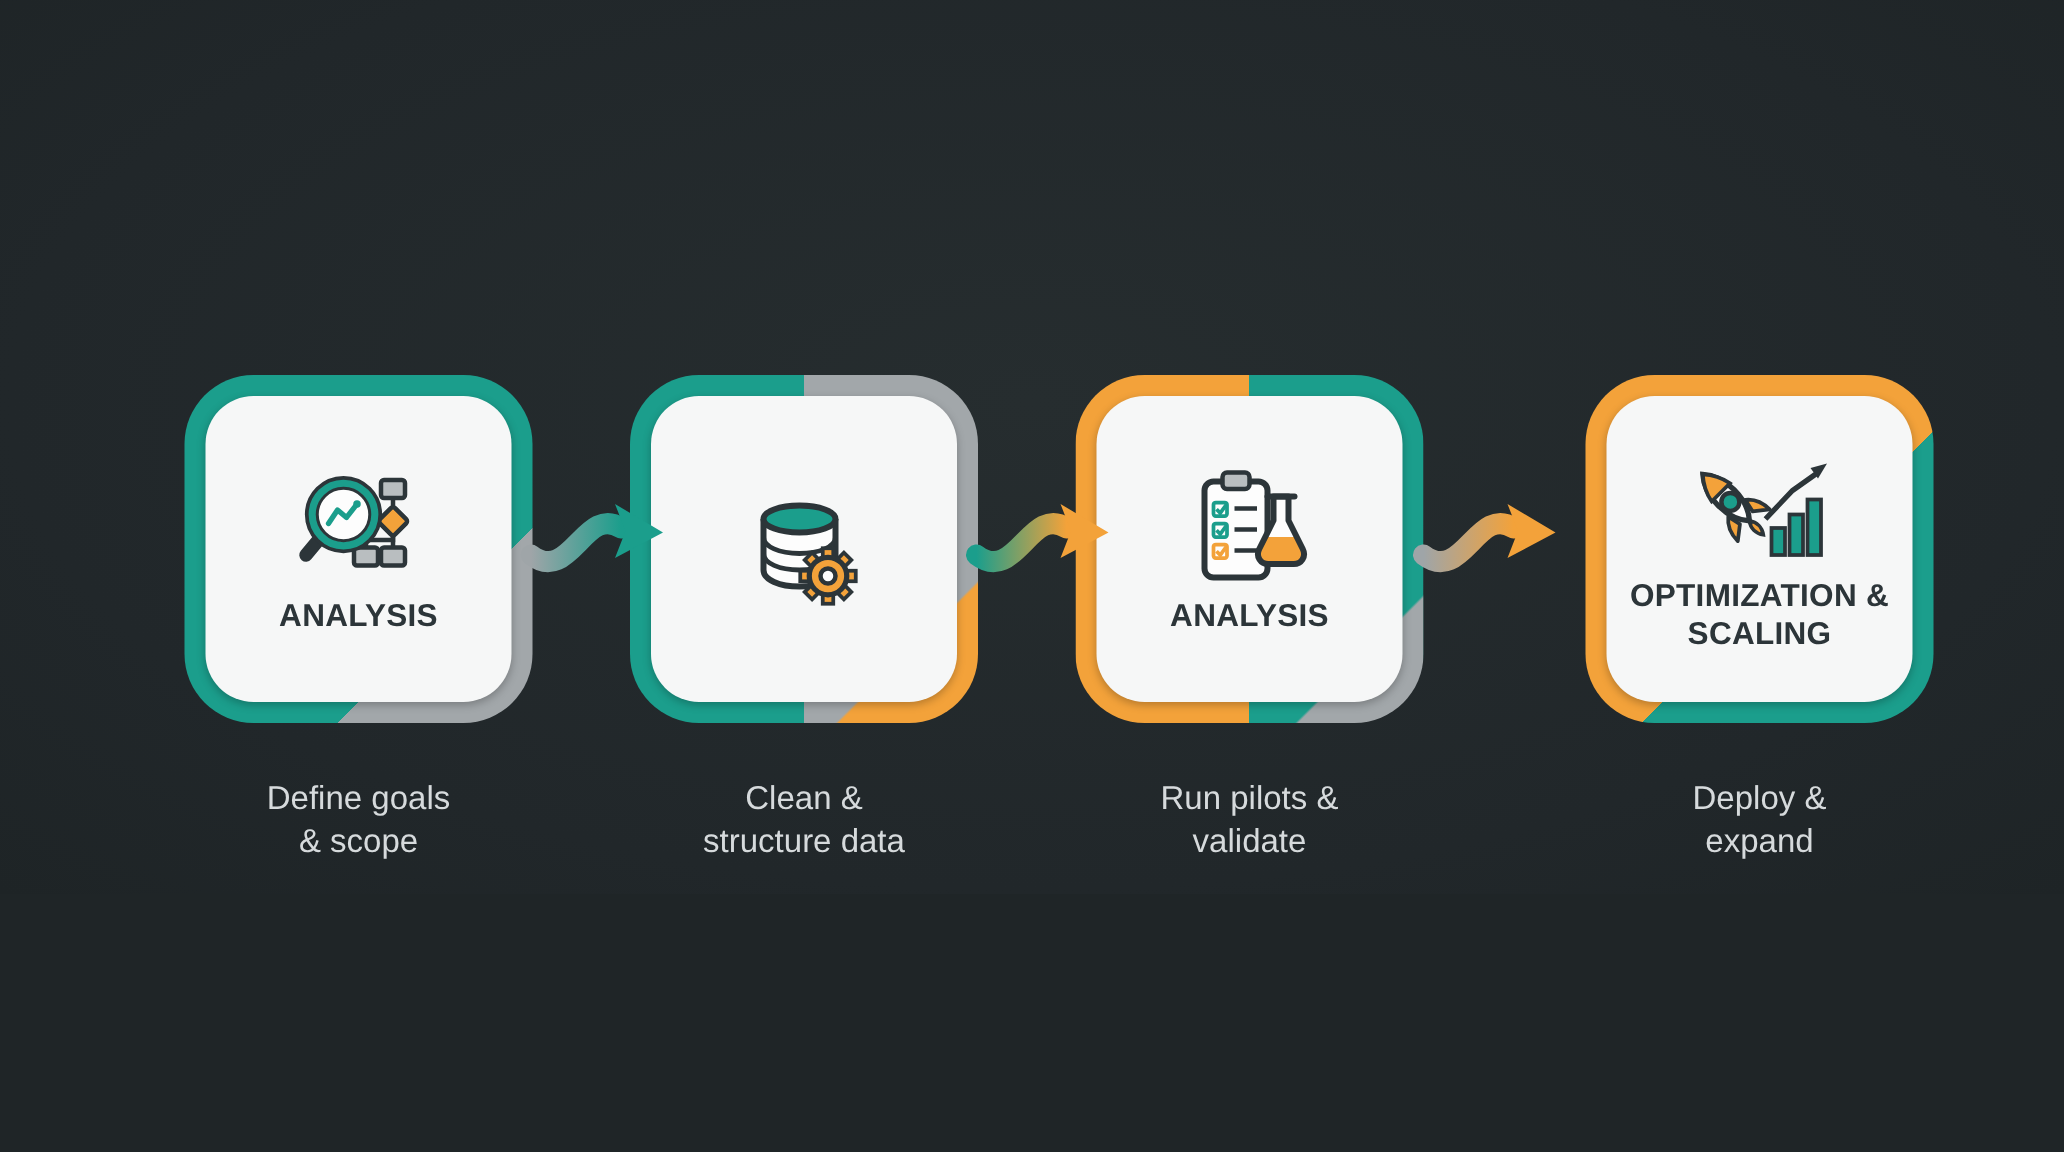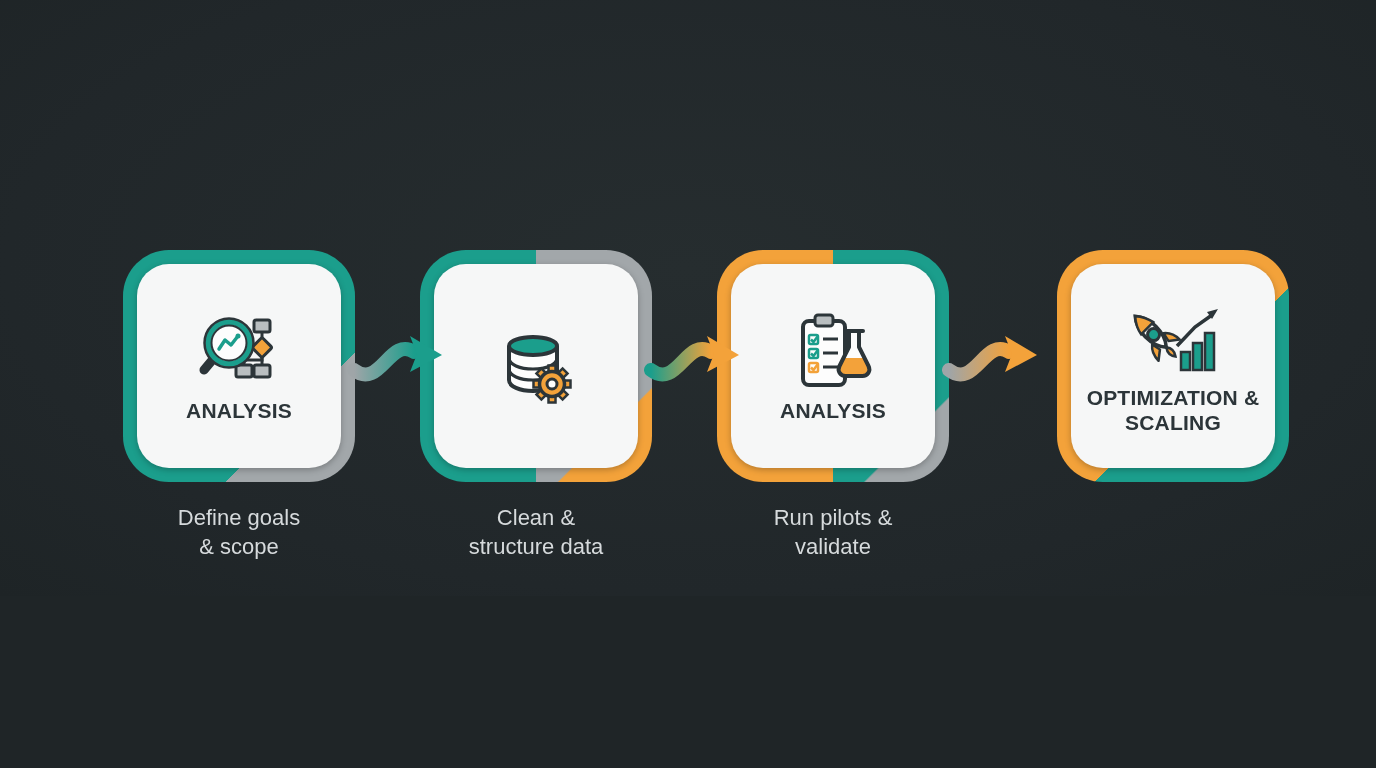--- a/index.html
+++ b/index.html
@@ -23,21 +23,21 @@
     display:flex;flex-direction:column;align-items:center;justify-content:center;
     gap:6px;box-sizing:border-box;padding:8px;
     box-shadow:0 2px 6px rgba(0,0,0,0.25);
   }
   .icon{width:96px;height:84px;display:flex;align-items:center;justify-content:center;}
   .title{
     font-weight:bold;font-size:21px;line-height:1.18;color:#2c3539;
     text-align:center;letter-spacing:.2px;
   }
   .subtitle{
-    margin-top:22px;text-align:center;color:#d6dadc;font-size:22px;
+    margin-top:36px;text-align:center;color:#d6dadc;font-size:22px;
     line-height:1.3;white-space:pre-line;
   }
   .arrow{position:absolute;top:322px;width:104px;height:78px;z-index:5;pointer-events:none;}
 </style>
 </head>
 <body>
 
 <div class="canvas">
 
   <div class="step" style="left:123px">
@@ -143,20 +143,22 @@
               <path d="M8,4 C13,8 15,14 15,20 L6,13 z" fill="#f3a23a" stroke="#2c3539" stroke-width="2.5" stroke-linejoin="round"></path>
               <path d="M0,-28 C10,-17 10,5 0,16 C-10,5 -10,-17 0,-28 z" fill="#fdfdfd" stroke="#2c3539" stroke-width="3.5"></path>
               <path d="M0,-28 C5,-22.5 7.5,-17 8.6,-11 L-8.6,-11 C-7.5,-17 -5,-22.5 0,-28 z" fill="#f3a23a" stroke="#2c3539" stroke-width="2.5"></path>
               <circle cy="-2" r="6" fill="#1b9e8c" stroke="#2c3539" stroke-width="3"></circle>
             </g>
           </svg>
         </div>
         <div class="title">OPTIMIZATION &amp; SCALING</div>
       </div>
     </div>
+    <div class="subtitle">Deploy &amp;
+expand</div>
   </div>
 
   <svg class="arrow" style="left:346px" viewBox="0 0 104 78">
     <defs>
       <linearGradient id="ag1" x1="0" y1="0" x2="1" y2="0">
         <stop offset="0" stop-color="#9fa5a8"></stop>
           <stop offset="1" stop-color="#1b9e8c"></stop>
       </linearGradient>
     </defs>
     <path d="M8 48 C34 68 44 14 68 30" stroke="url(#ag1)" stroke-width="14" fill="none" stroke-linecap="round"></path>

